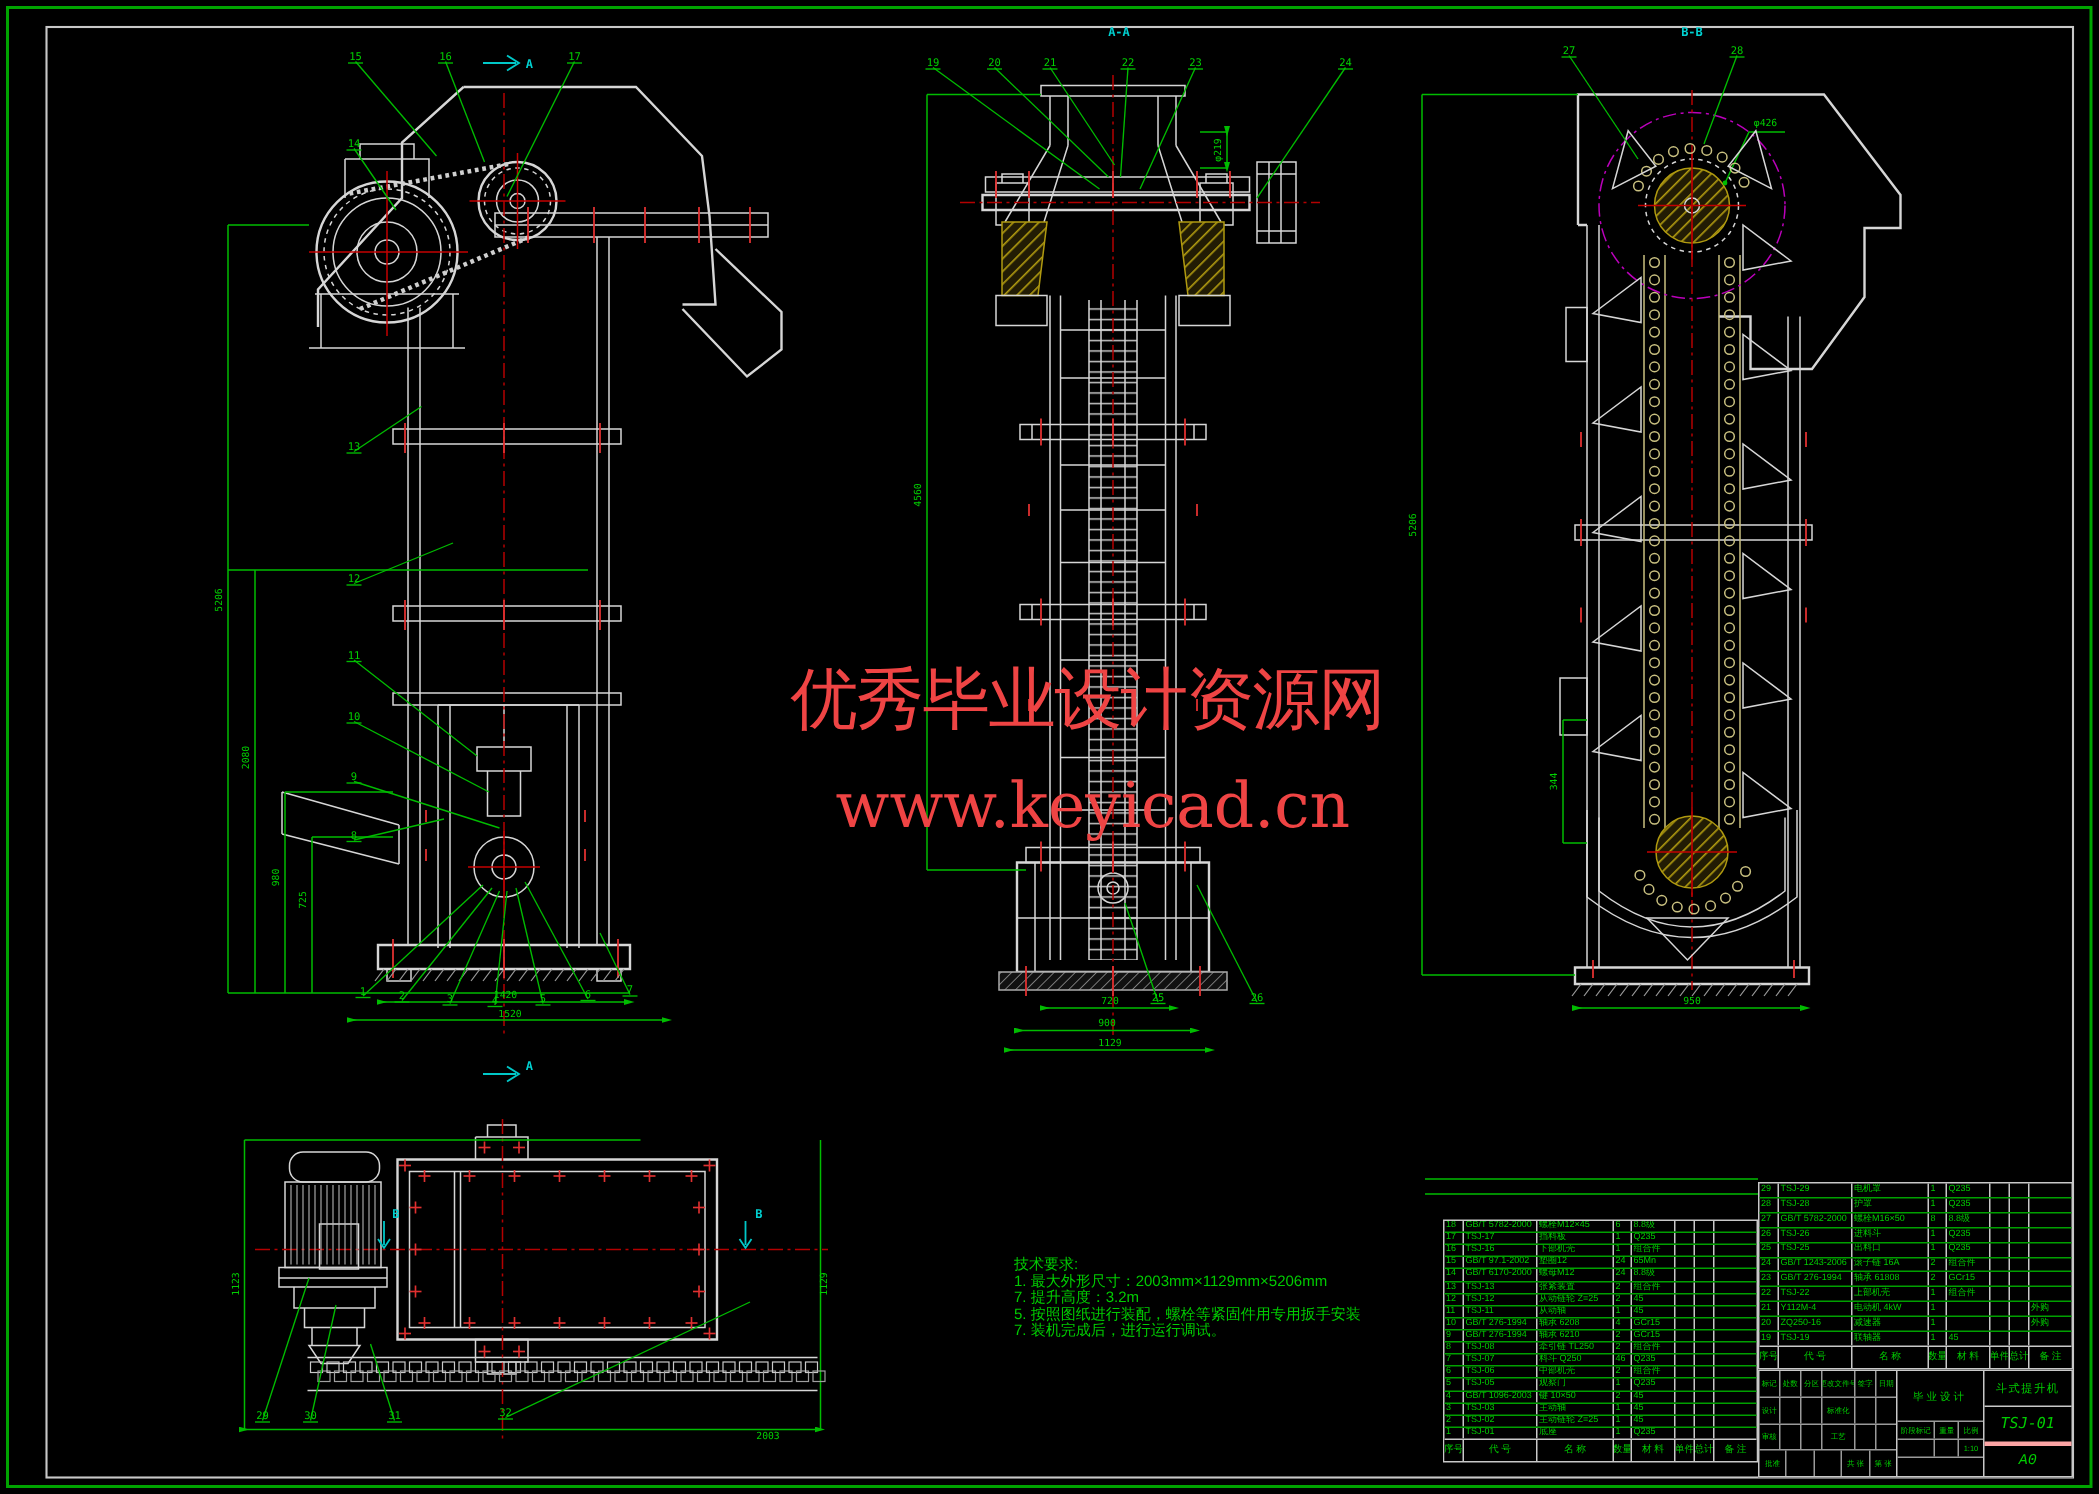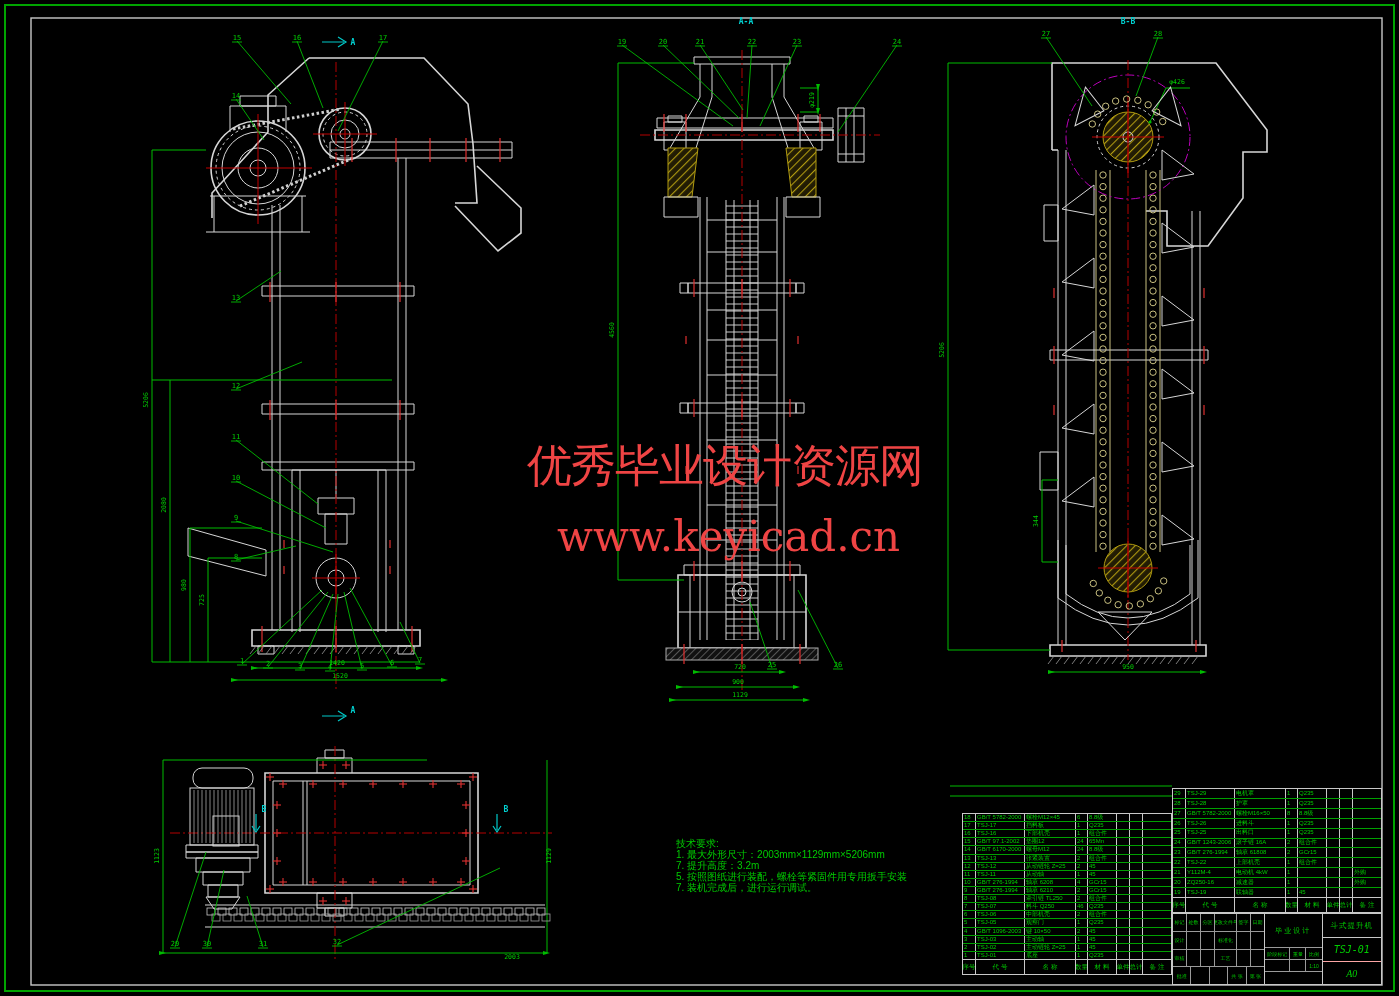--- a/index.html
+++ b/index.html
@@ -37,21 +37,21 @@
   .tb .zl{width:92px;}
   .tb .zm{width:58px;border-left:1px solid #c8c8c8;}
   .tb .zr{width:60px;border-left:1px solid #c8c8c8;}
   .tb .trow{display:flex;flex:1;border-top:1px solid #9a9a9a;}
   .tb .trow:first-child{border-top:none;}
   .tb .c{flex:1;border-left:1px solid #9a9a9a;font-size:5px;display:flex;align-items:center;justify-content:center;overflow:hidden;white-space:nowrap;}
   .tb .c:first-child{border-left:none;}
   .tb .org{flex:0 0 33px;display:flex;align-items:center;justify-content:center;font-size:7px;letter-spacing:2px;}
   .tb .prod{flex:0 0 23px;display:flex;align-items:center;justify-content:center;font-size:7.5px;letter-spacing:1px;text-align:right;}
   .tb .dno{flex:0 0 24px;display:flex;align-items:center;justify-content:center;font-size:10px;font-style:italic;font-family:"DejaVu Sans Mono",monospace;border-top:1px solid #c8c8c8;}
-  .tb .sz{flex:1;display:flex;align-items:center;justify-content:center;font-size:10px;font-style:italic;font-family:Liberation Serif, serif;border-top:1px solid #fca5a5;}
+  .tb .sz{flex:1;display:flex;align-items:center;justify-content:center;font-size:10px;font-style:italic;font-family:Liberation Mono, monospace;border-top:3px solid #fca5a5;}
   .wm{position:absolute;color:#ef4444;font-family:"DejaVu Serif","Liberation Serif",serif;white-space:nowrap;z-index:5;}
   .wm1{left:527px;top:436px;font-size:45px;letter-spacing:-1px;}
   .wm2{left:557px;top:512px;font-size:42px;}
 </style>
 </head>
 <body>
 
 <div id="sheet">
 
 <svg width="1399" height="996" viewBox="0 0 1399 996">

